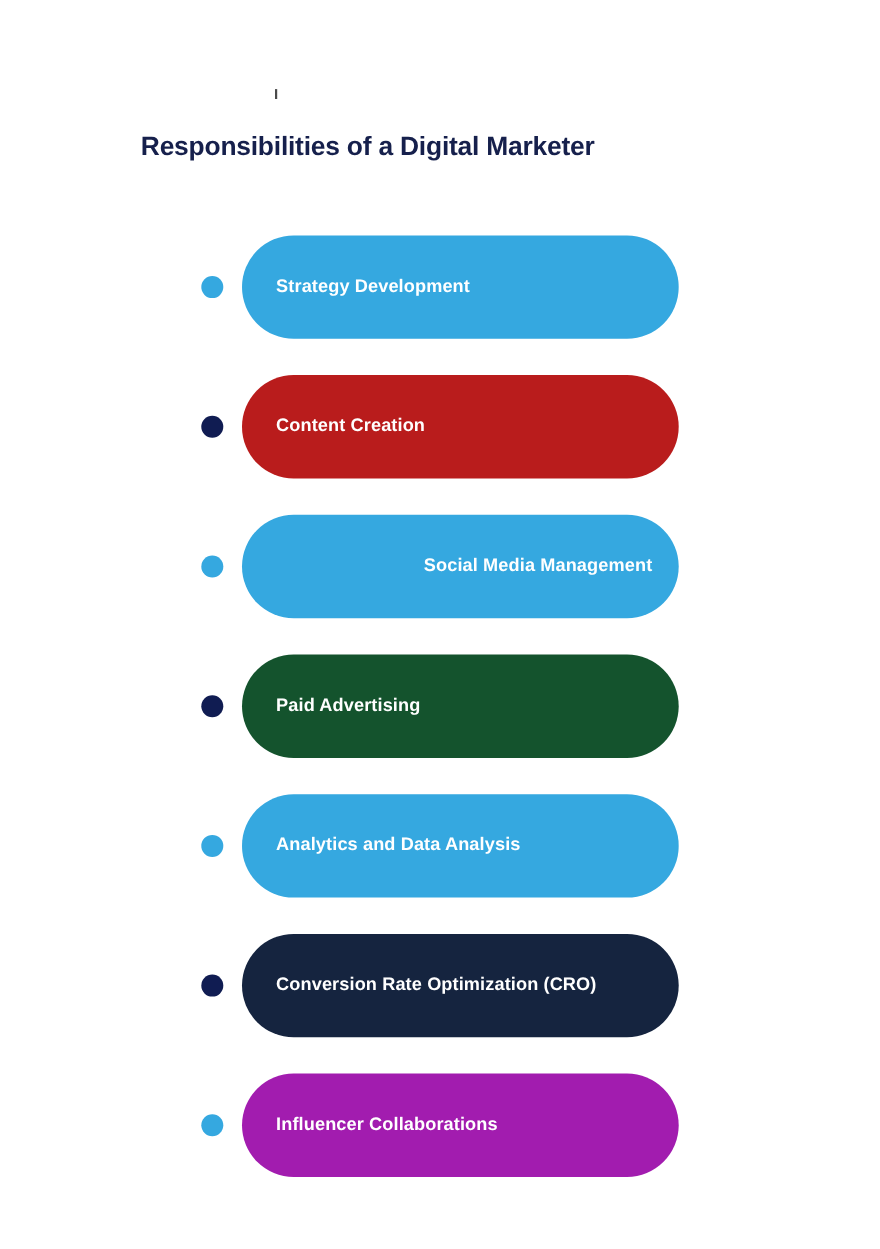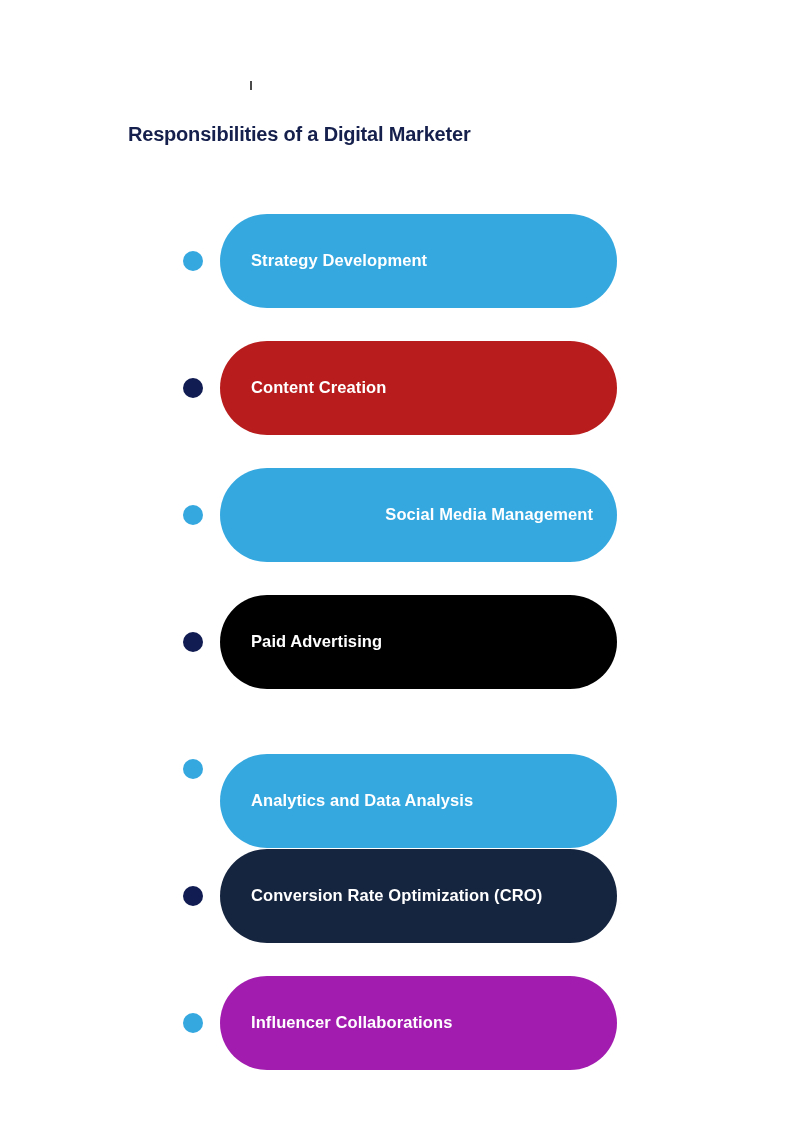--- a/index.html
+++ b/index.html
@@ -29,21 +29,21 @@
     top: 81px;
     width: 2px;
     height: 9px;
     background: #4a4a4a;
   }
 
   .page-title {
     position: absolute;
     left: 128px;
     top: 112px;
-    font-size: 20px;
+    font-size: 24px;
     font-weight: bold;
     color: #16204c;
     letter-spacing: -0.2px;
     white-space: nowrap;
     line-height: 44px;
   }
 
   
   .timeline {
     position: absolute;
@@ -133,27 +133,27 @@
           </div>
         </div>
         <div class="step">
           <div class="step-dot" style="background: rgb(53, 168, 224);"></div>
           <div class="pill" style="background: rgb(53, 168, 224); justify-content: flex-end;">
             <span class="pill-label">Social Media Management</span>
           </div>
         </div>
         <div class="step">
           <div class="step-dot" style="background: rgb(16, 28, 82);"></div>
-          <div class="pill" style="background: #000000;">
+          <div class="pill" style="background: #14532d;">
             <span class="pill-label">Paid Advertising</span>
           </div>
         </div>
         <div class="step">
           <div class="step-dot" style="background: rgb(53, 168, 224);"></div>
-          <div class="pill" style="background: rgb(53, 168, 224); margin-top: 32px;">
+          <div class="pill" style="background: rgb(53, 168, 224);">
             <span class="pill-label">Analytics and Data Analysis</span>
           </div>
         </div>
         <div class="step">
           <div class="step-dot" style="background: rgb(16, 28, 82);"></div>
           <div class="pill" style="background: rgb(21, 36, 63);">
             <span class="pill-label">Conversion Rate Optimization (CRO)</span>
           </div>
         </div>
         <div class="step">

